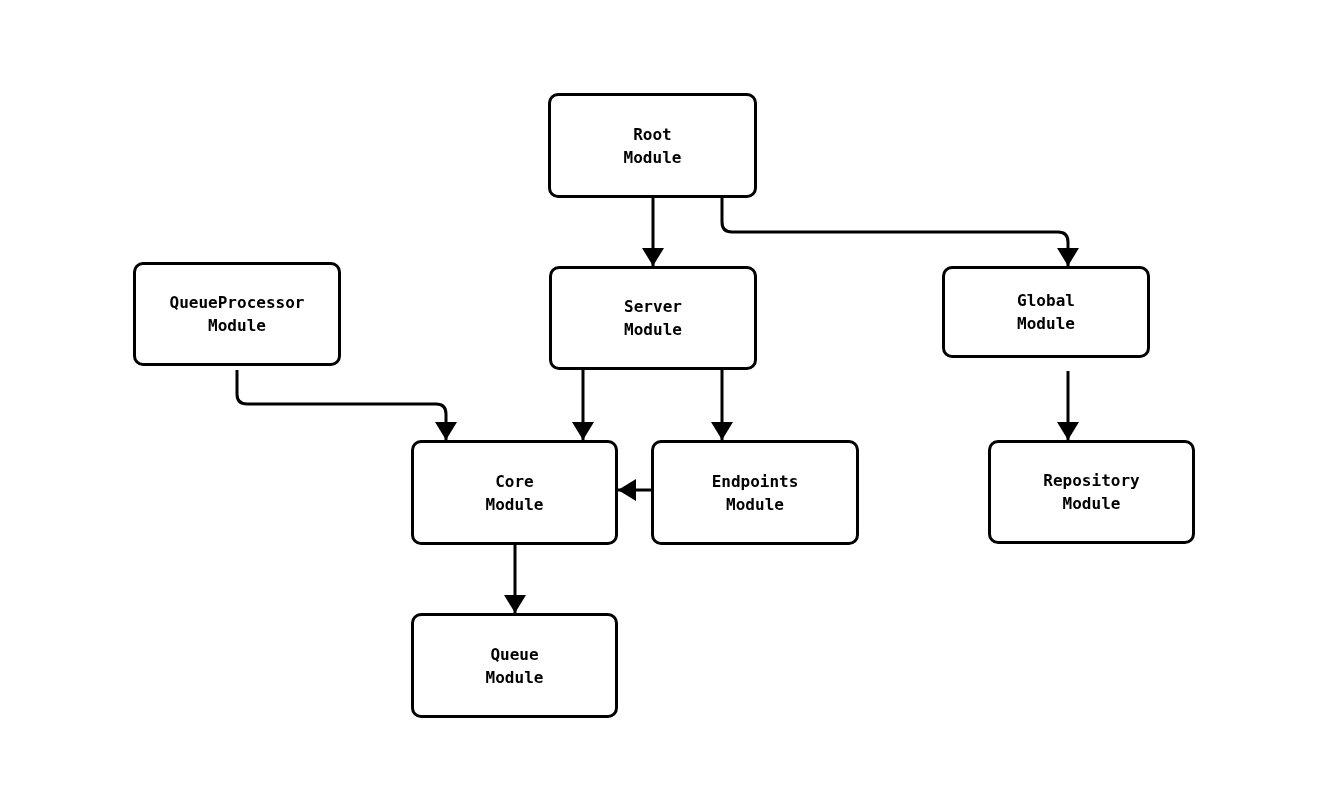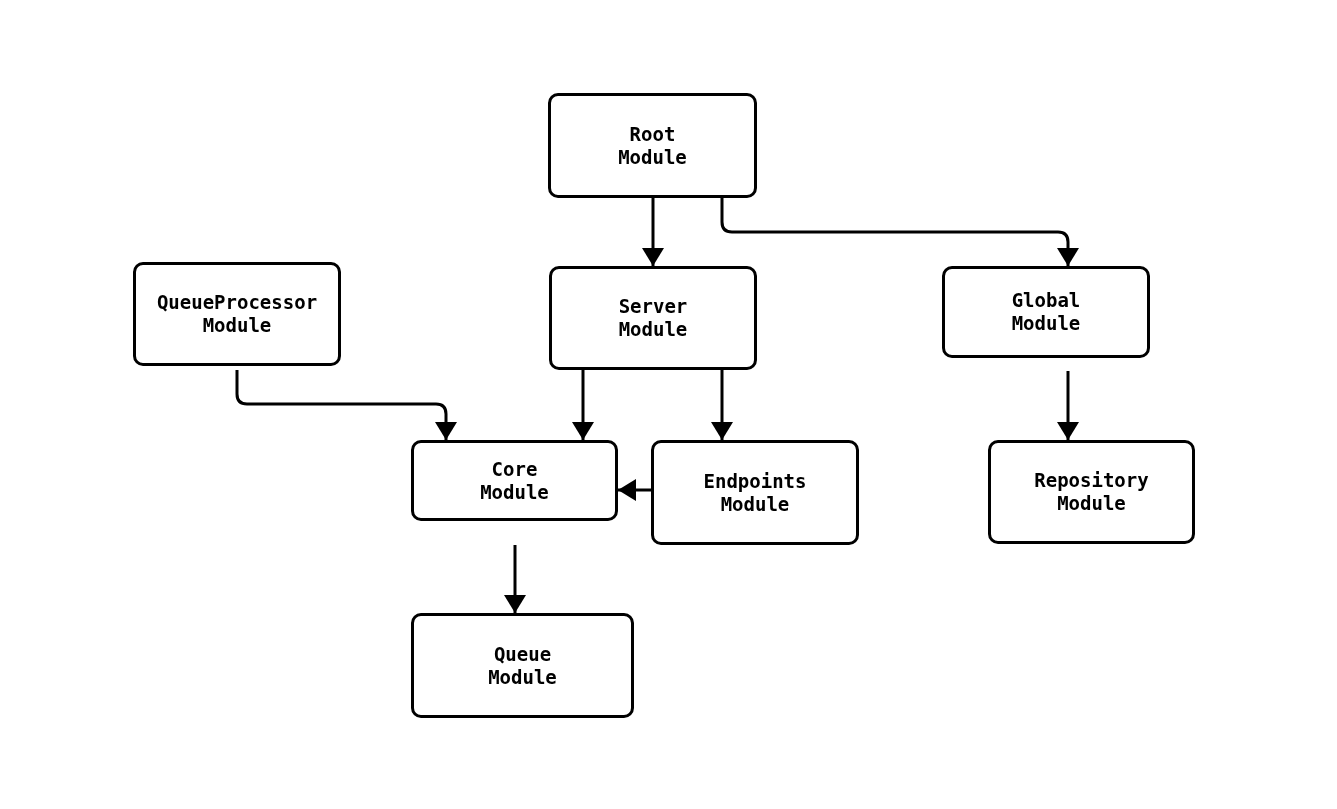--- a/index.html
+++ b/index.html
@@ -33,33 +33,33 @@
     box-sizing: border-box;
     border: 3px solid #000000;
     border-radius: 10px;
     background: #ffffff;
     display: flex;
     align-items: center;
     justify-content: center;
     text-align: center;
     white-space: pre-line;
     font-weight: bold;
-    font-size: 19px;
+    font-size: 16px;
     line-height: 23px;
     color: #000000;
   }
   
   #node-root          { left: 548px; top:  93px; width: 209px; height: 105px; }
   #node-queueprocessor{ left: 133px; top: 262px; width: 208px; height: 104px; }
   #node-server        { left: 549px; top: 266px; width: 208px; height: 104px; text-align: right; }
   #node-global        { left: 920px; top: 266px; width: 208px; height: 92px; margin-left: 22px; }
-  #node-core          { left: 411px; top: 440px; width: 207px; height: 81px; }
+  #node-core          { left: 411px; top: 440px; width: 207px; height: 105px; }
   #node-endpoints     { left: 651px; top: 440px; width: 208px; height: 105px; }
   #node-repository    { left: 952px; top: 440px; width: 207px; height: 104px; margin-left: 36px; }
-  #node-queue         { left: 411px; top: 613px; width: 223px; height: 105px; }
+  #node-queue         { left: 411px; top: 613px; width: 207px; height: 105px; }
 </style>
 </head>
 <body>
 
 <div class="canvas">
 
   <svg class="edges-layer" viewBox="0 0 1337 809" xmlns="http://www.w3.org/2000/svg">
     <defs>
       <marker id="arrow" viewBox="0 0 18 22" markerWidth="18" markerHeight="22" refX="18" refY="11" orient="auto" markerUnits="userSpaceOnUse">
         <path d="M0,0 L18,11 L0,22 Z" fill="#000000"></path>

